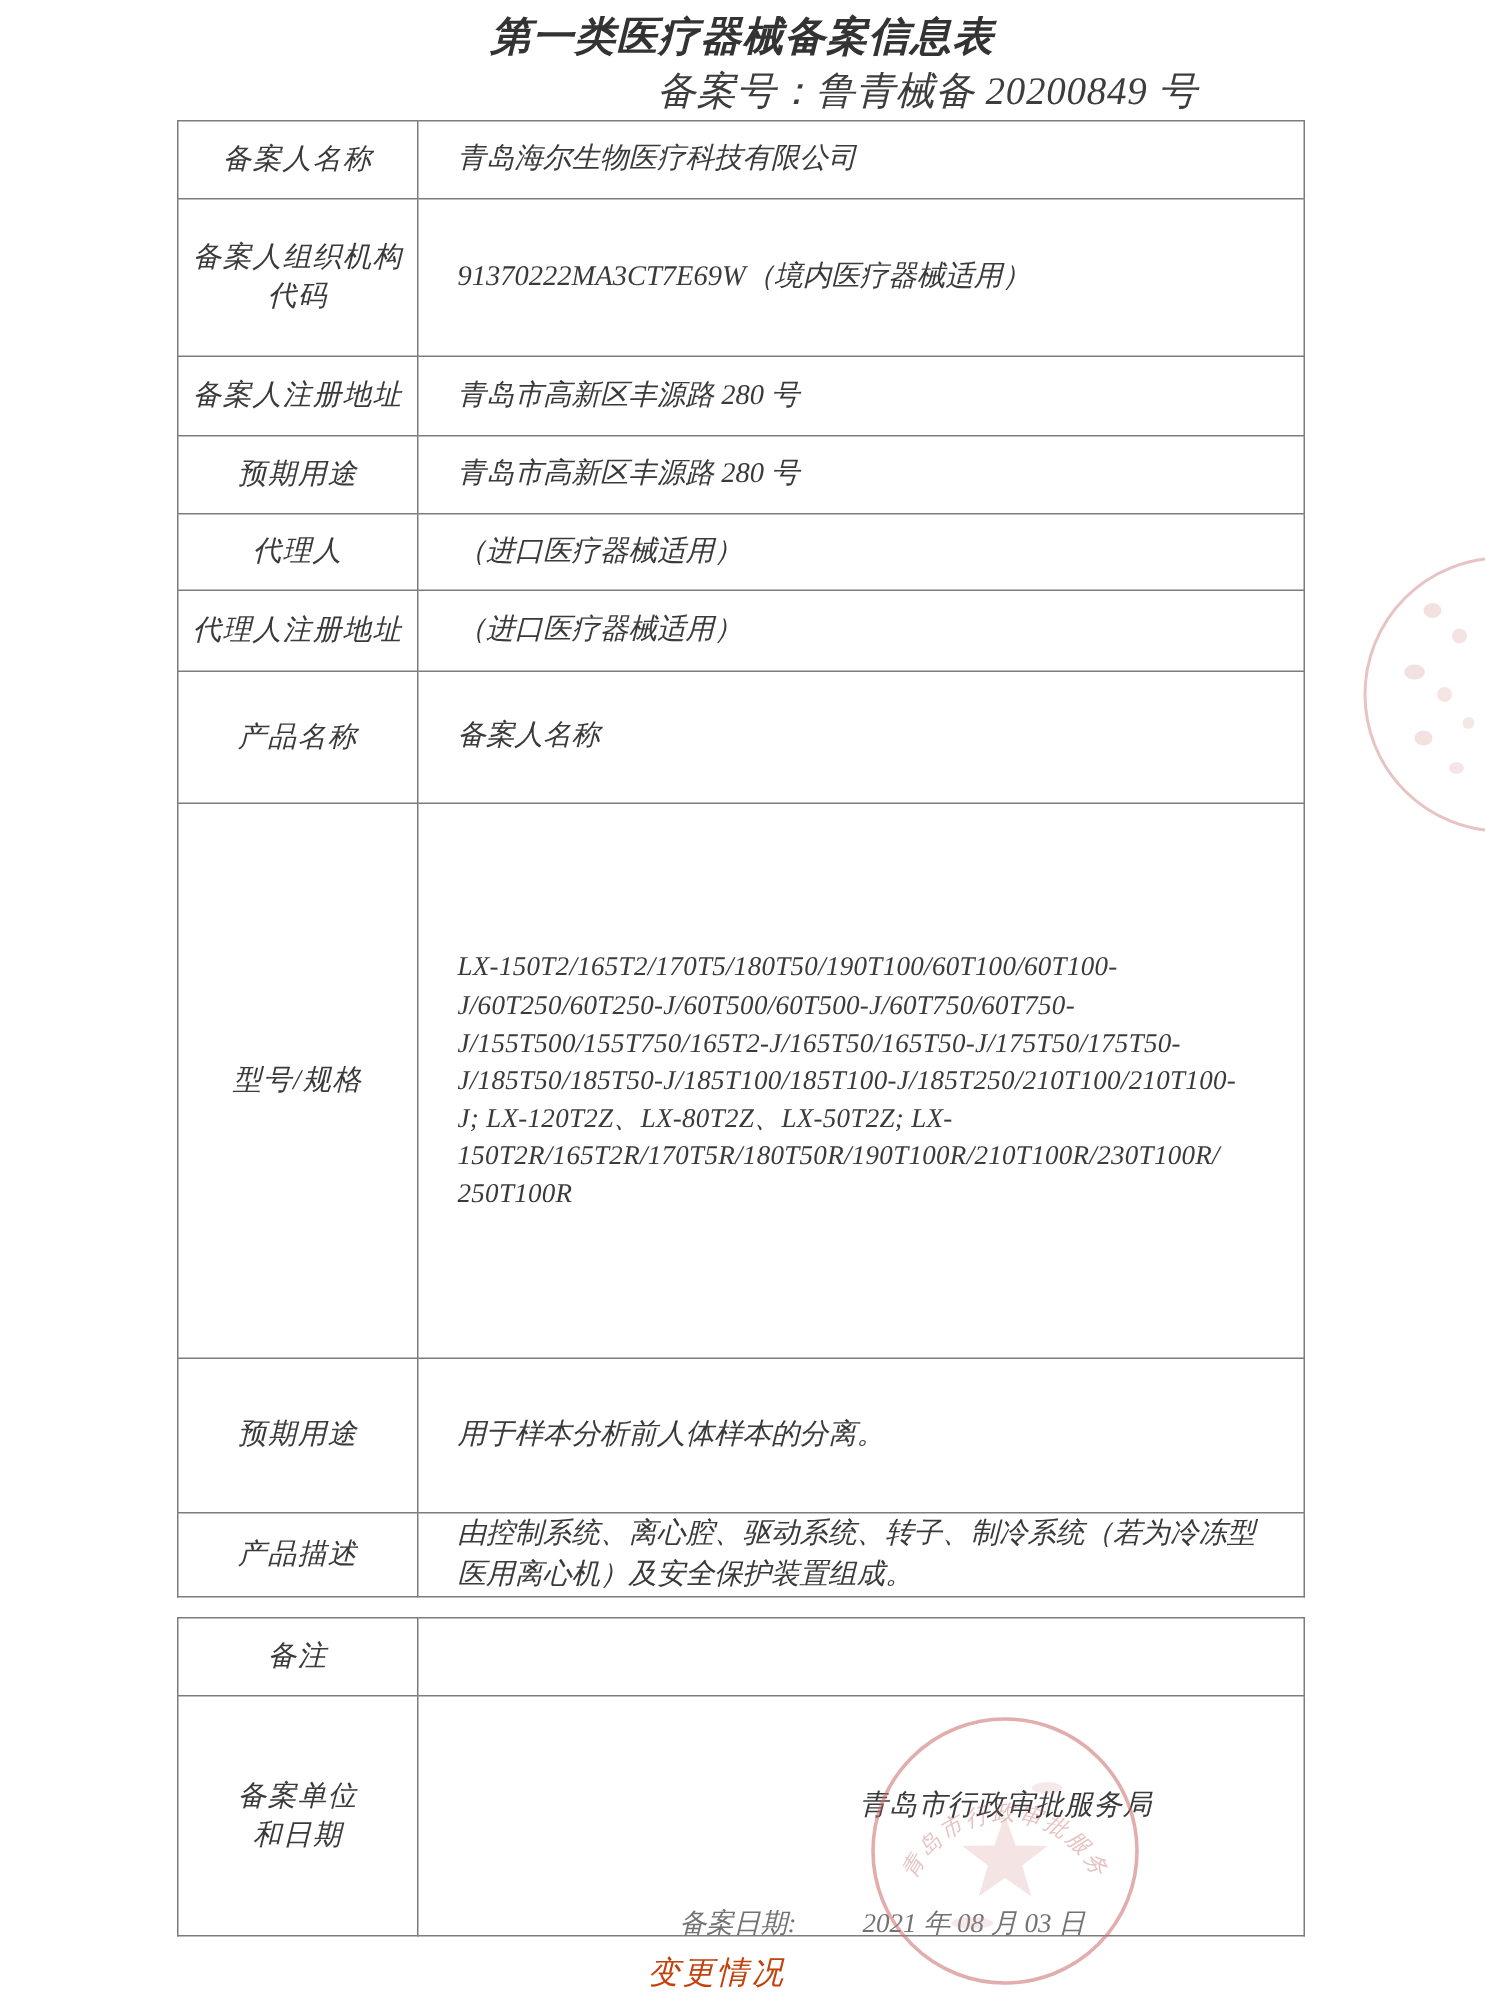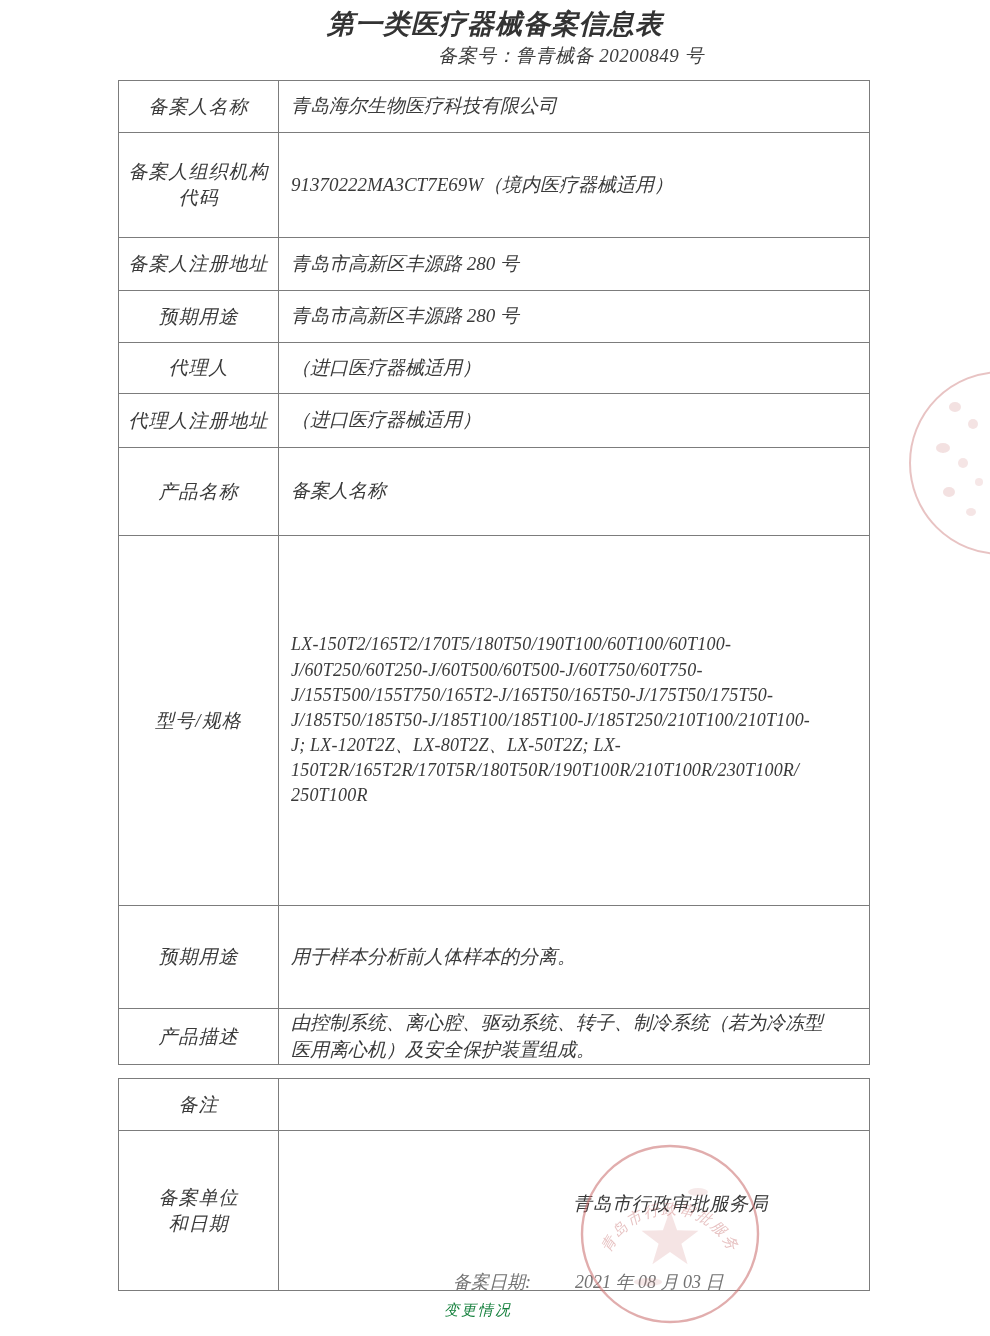--- a/index.html
+++ b/index.html
@@ -9,35 +9,35 @@
     overflow:hidden;
     font-style:italic;
   }
   .title {
     position:absolute; top:6px; left:0; width:990px; text-align:center;
     font-family:"Liberation Sans","DejaVu Sans",sans-serif;
     font-weight:700; font-size:27px; letter-spacing:1px; color:#333333;
   }
   .regno {
     position:absolute; top:43px; left:438px;
-    font-size:19px; letter-spacing:0.5px; color:#3d3d3d;
+    font-size:26px; letter-spacing:0.5px; color:#3d3d3d;
   }
   table.form {
     position:absolute; left:118px; border-collapse:collapse; table-layout:fixed;
     width:751px;
   }
   #t1 { top:80px; }
   #t2 { top:1078px; }
   td {
     border:1.6px solid #7c7c7c; white-space:pre-line;
     font-size:19px; color:#3a3a3a; vertical-align:middle;
     overflow:hidden;
   }
   td.lbl { text-align:center; letter-spacing:1px; line-height:1.35; }
-  td.val { padding-left:12px; line-height:1.4; }
+  td.val { padding-left:26px; line-height:1.4; }
   
   #t1 tr:nth-child(1){height:52px}  #t1 tr:nth-child(2){height:105px}
   #t1 tr:nth-child(3){height:53px}  #t1 tr:nth-child(4){height:52px}
   #t1 tr:nth-child(5){height:51px}  #t1 tr:nth-child(6){height:54px}
   #t1 tr:nth-child(7){height:88px}  #t1 tr:nth-child(8){height:370px}
   #t1 tr:nth-child(9){height:103px} #t1 tr:nth-child(10){height:55px}
   
   #t2 tr:nth-child(1){height:52px}  #t2 tr:nth-child(2){height:160px}
   .lh-wide  { line-height:44px; }
   .model    { line-height:52.5px; font-size:18px; letter-spacing:0.2px; }
@@ -45,21 +45,21 @@
   .unitlbl  { line-height:60px; }
   .datecell { position:relative; }
   .authority {
     position:absolute; left:294px; top:60px;
     font-size:19px; letter-spacing:0.5px; color:#3a3a3a;
   }
   .dateline { position:absolute; left:174px; top:114px; font-size:18px; color:#737373; }
   .dateline .gap { display:inline-block; width:44px; }
   .changes {
     position:absolute; left:0; top:1301px; width:956px; text-align:center;
-    font-size:15px; letter-spacing:2px; color:#15803d;
+    font-size:21px; letter-spacing:2px; color:#c2410c;
   }
   .stamp { position:absolute; pointer-events:none; filter:blur(0.5px); }
   #stamp-bottom { left:578px; top:1142px; z-index:5; }
   #stamp-right  { left:903px; top:362px;  z-index:5; }
 </style>
 </head>
 <body>
 
 <div class="page">
 

